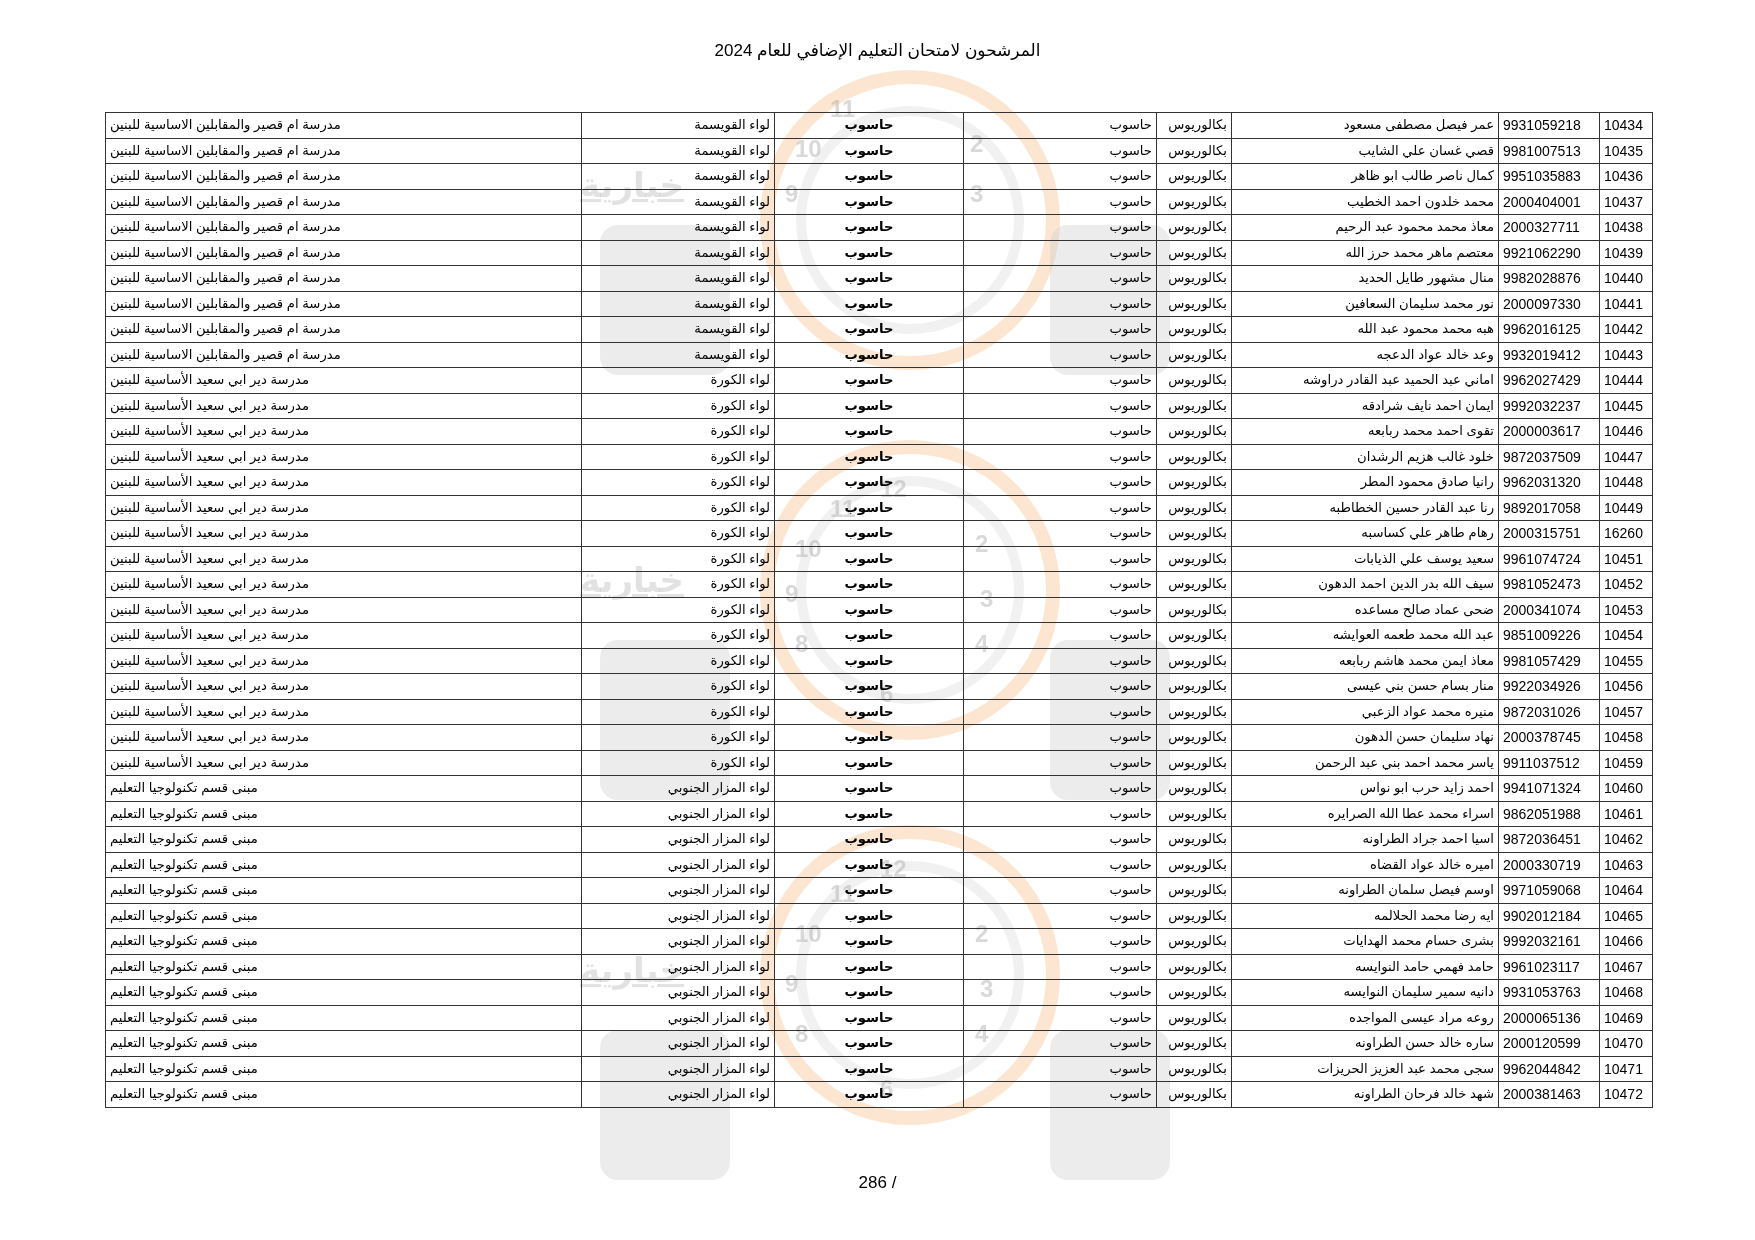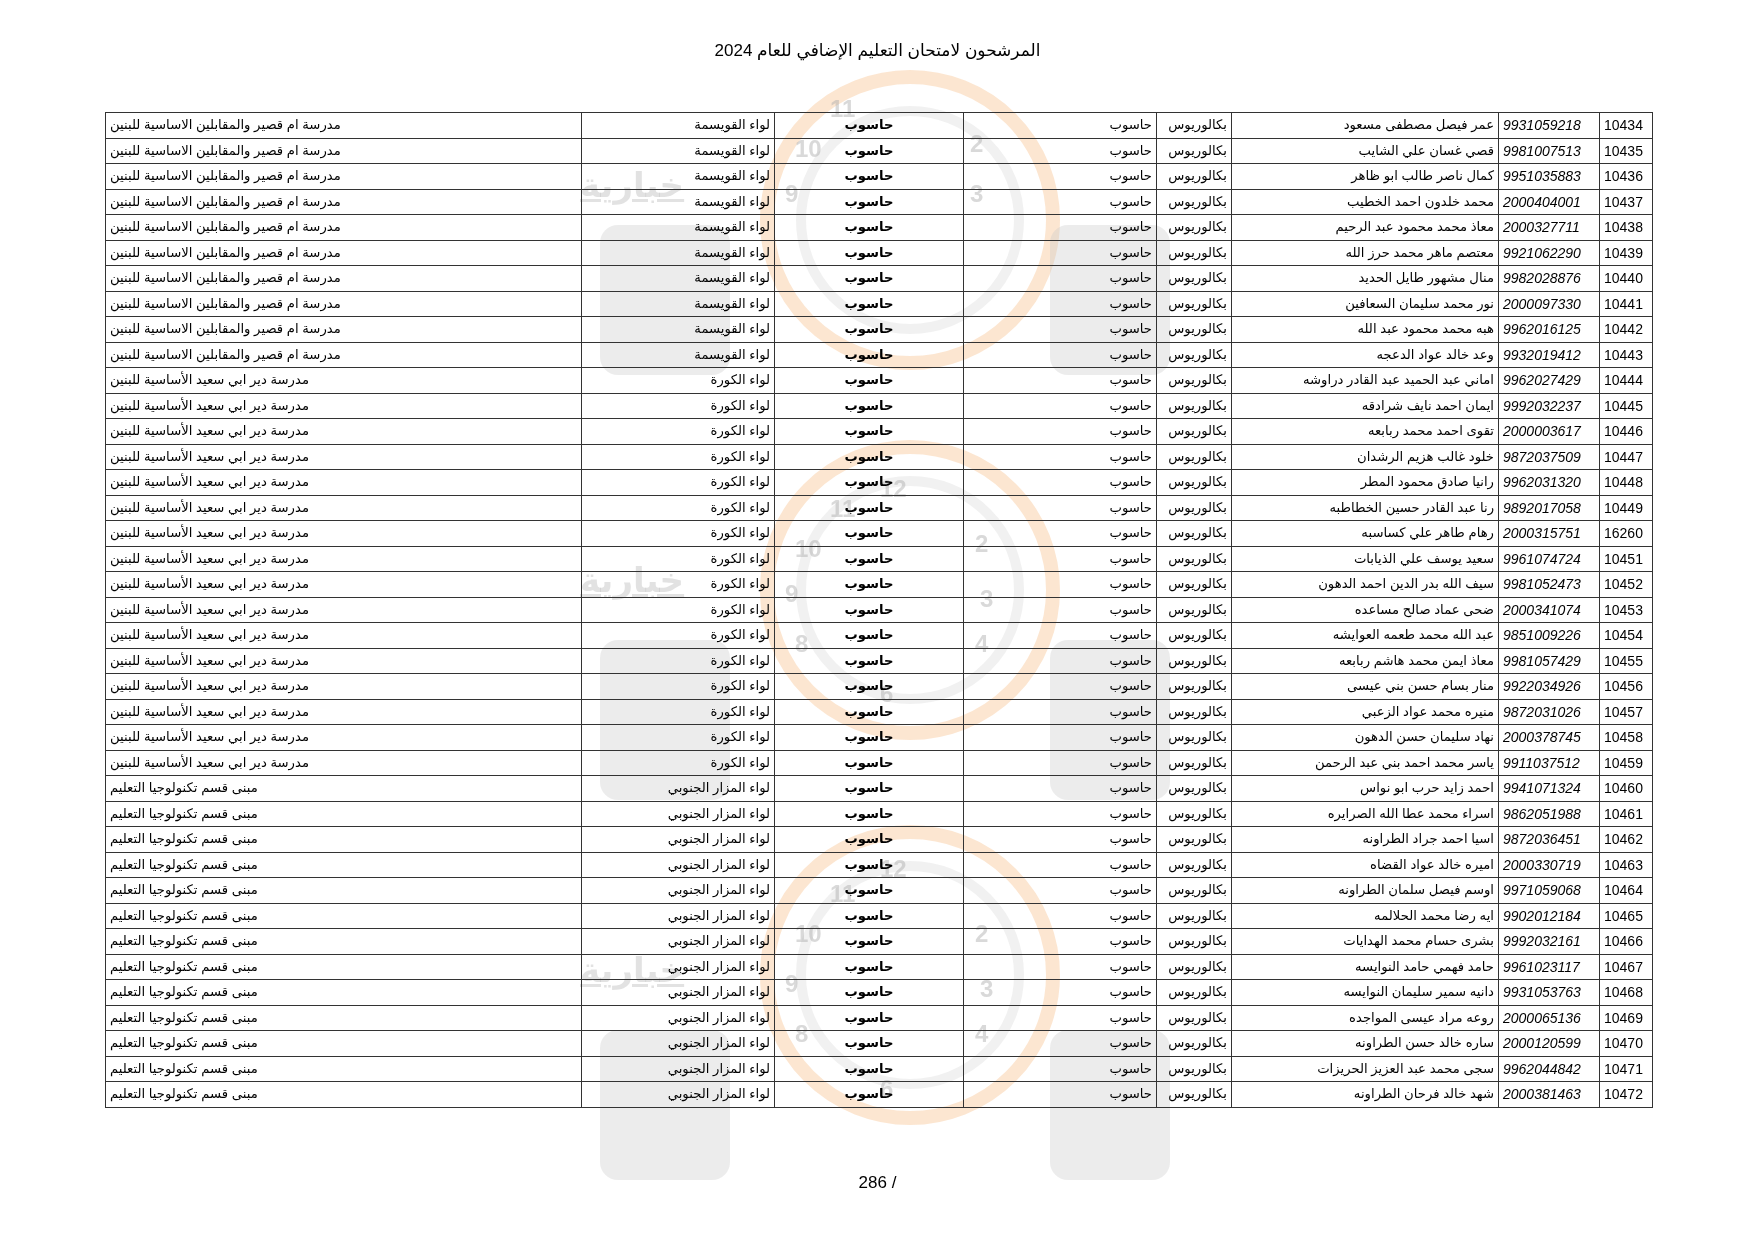--- a/index.html
+++ b/index.html
@@ -8,21 +8,21 @@
   .wm-clock { border-radius:50%; border:14px solid rgba(245,166,90,0.28); box-sizing:border-box; }
   .wm-clock::after { content:""; position:absolute; left:22px; top:22px; right:22px; bottom:22px; border-radius:50%; border:10px solid rgba(190,190,190,0.22); }
   .wm-num { position:absolute; font-size:24px; color:rgba(170,170,170,0.45); font-weight:bold; }
   .wm-logo { position:absolute; background:rgba(200,200,200,0.35); border-radius:18px; }
   .wm-text { position:absolute; font-size:34px; font-weight:bold; color:rgba(190,190,190,0.45);text-decoration:underline; }
   .title { position:absolute; top:40px; left:0; width:100%; text-align:center; font-size:17px; direction:rtl; }
   .title span { display:inline-block; }
   table.grid { position:absolute; left:105px; top:112px; width:1548px; border-collapse:collapse; direction:rtl; font-size:13.2px; z-index:2; }
   table.grid td { border:1px solid #333; height:24.5px; padding:0 4px; white-space:nowrap; overflow:hidden; line-height:24px; }
   td.c-seq { width:44px; text-align:left; font-family:"Liberation Sans", sans-serif; font-size:14px; }
-  td.c-nid { width:92px; text-align:left; font-family:"Liberation Sans", sans-serif; font-size:14px;font-style:italic; }
+  td.c-nid { width:92px; text-align:left; font-family:"Liberation Sans", sans-serif; font-size:14px; }
   td.c-name { width:258px; }
   td.c-deg { width:66px; text-align:right; }
   td.c-maj { width:184px; text-align:right; }
   td.c-subj { width:180px; text-align:center; font-weight:bold; }
   td.c-dist { width:184px; }
   td.c-center { text-align:left; direction:rtl; }
   td.c-center span { display:inline-block; direction:rtl; }
   .footer { position:absolute; top:1173px; left:0; width:100%; text-align:center; font-size:17px; }
 </style>
 </head>

